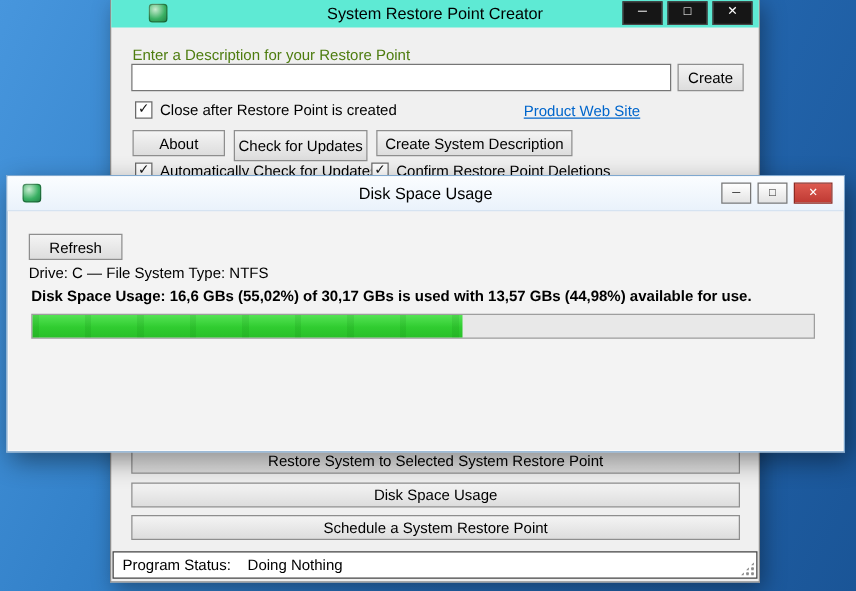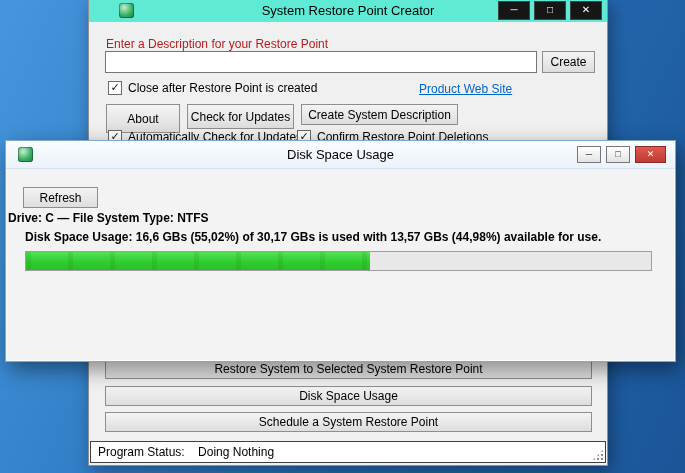--- a/index.html
+++ b/index.html
@@ -24,21 +24,21 @@
     box-shadow: inset 0 0 0 1px rgba(0,0,0,0.3);
   }
   .mw-icon { left:30px; top:3px; }
   .mw-title { position:absolute; left:0; right:0; top:0; line-height:22px; text-align:center; font-size:13px; color:#000; }
   .mw-controls { position:absolute; right:5px; top:1px; display:flex; gap:4px; }
   .mw-btn {
     width:32px; height:19px; box-sizing:border-box;
     background:#161616; border:1px solid #454545; color:#fff;
     font-size:10px; line-height:16px; text-align:center; cursor:pointer;
   }
-  .label { position:absolute; font-size:12px; color:#b91c1c; white-space:nowrap; }
+  .label { position:absolute; font-size:12px; color:#4d7c0f; white-space:nowrap; }
   .text-input {
     position:absolute; left:16px; top:51px; width:432px; height:22px;
     border:1px solid #767676; background:#fff; box-sizing:border-box;
     font:12px "Liberation Sans", sans-serif; padding:0 4px; outline:none;
   }
   .win-btn {
     position:absolute; box-sizing:border-box; border:1px solid #8e8e8e;
     background:linear-gradient(#f4f4f4,#dddddd);
     font:12px "Liberation Sans", sans-serif; color:#000; text-align:center;
     padding:0; cursor:pointer; white-space:nowrap;
@@ -73,21 +73,21 @@
   .dw-titlebar { position:relative; height:27px; background:linear-gradient(#fbfdff,#eaf2fb); border-bottom:1px solid #d6e3f1; }
   .dw-icon { left:12px; top:6px; }
   .dw-title { position:absolute; left:0; right:0; top:0; line-height:27px; text-align:center; font-size:13px; color:#000; }
   .dw-controls { position:absolute; right:9px; top:5px; display:flex; gap:5px; }
   .dw-btn {
     width:24px; height:17px; box-sizing:border-box; border:1px solid #777;
     background:linear-gradient(#ffffff,#e3e3e3); color:#222;
     font-size:9px; line-height:14px; text-align:center; cursor:pointer;
   }
   .dw-close { width:31px; background:linear-gradient(#dd5a50,#bf3a33); border-color:#8d2a23; color:#fff; }
-  .drive-info { position:absolute; left:2px; top:70px; font-size:12px; font-weight:bold; white-space:nowrap; }
+  .drive-info { position:absolute; left:17px; top:70px; font-size:12px; font-weight:normal; white-space:nowrap; }
   .usage-text { position:absolute; left:19px; top:89px; font-size:12px; white-space:nowrap;font-weight:bold; }
   .progress {
     position:absolute; left:19px; top:110px; width:627px; height:20px;
     border:1px solid #9e9e9e; background:#e8e8e8; box-sizing:border-box;
   }
   .progress-fill {
     height:100%;
     background-image:
       repeating-linear-gradient(90deg, rgba(0,90,0,0.10) 0 5px, rgba(255,255,255,0) 5px 42px),
       linear-gradient(#54e354 0%, #30cc30 55%, #29c029 100%);
@@ -116,21 +116,21 @@
 
     <button class="win-btn" style="left:453px; top:51px; width:53px; height:22px;">Create</button>
 
     <label class="checkbox-row" style="left:19px; top:81px;">
       <span class="cb">✓</span>
       <span>Close after Restore Point is created</span>
     </label>
 
     <a class="link" style="left:330px; top:82px;">Product Web Site</a>
 
-    <button class="win-btn" style="left:17px; top:104px; width:74px; height:29px;">About</button>
+    <button class="win-btn" style="left:17px; top:104px; width:74px; height:21px;">About</button>
     <button class="win-btn" style="left:98px; top:104px; width:107px; height:25px;">Check for Updates</button>
     <button class="win-btn" style="left:212px; top:104px; width:157px; height:21px;">Create System Description</button>
 
     <label class="checkbox-row" style="left:19px; top:130px;">
       <span class="cb">✓</span>
       <span>Automatically Check for Updates</span>
     </label>
     <label class="checkbox-row" style="left:208px; top:130px;">
       <span class="cb">✓</span>
       <span>Confirm Restore Point Deletions</span>

